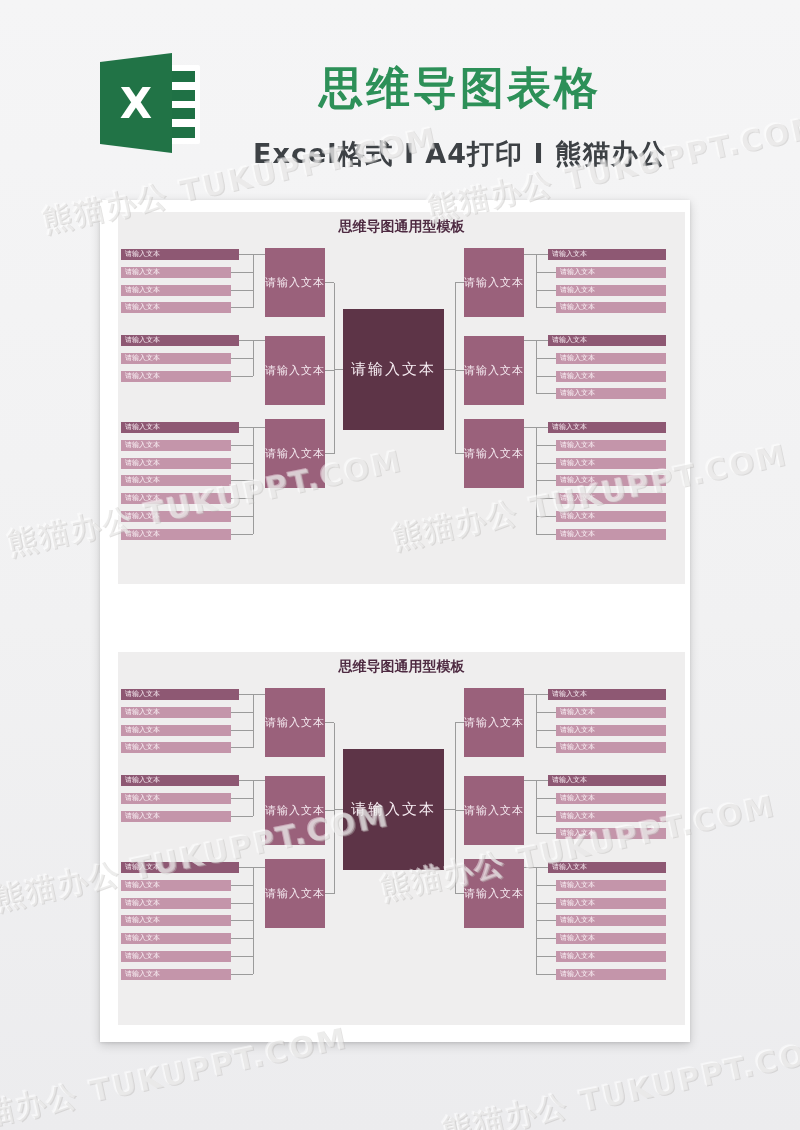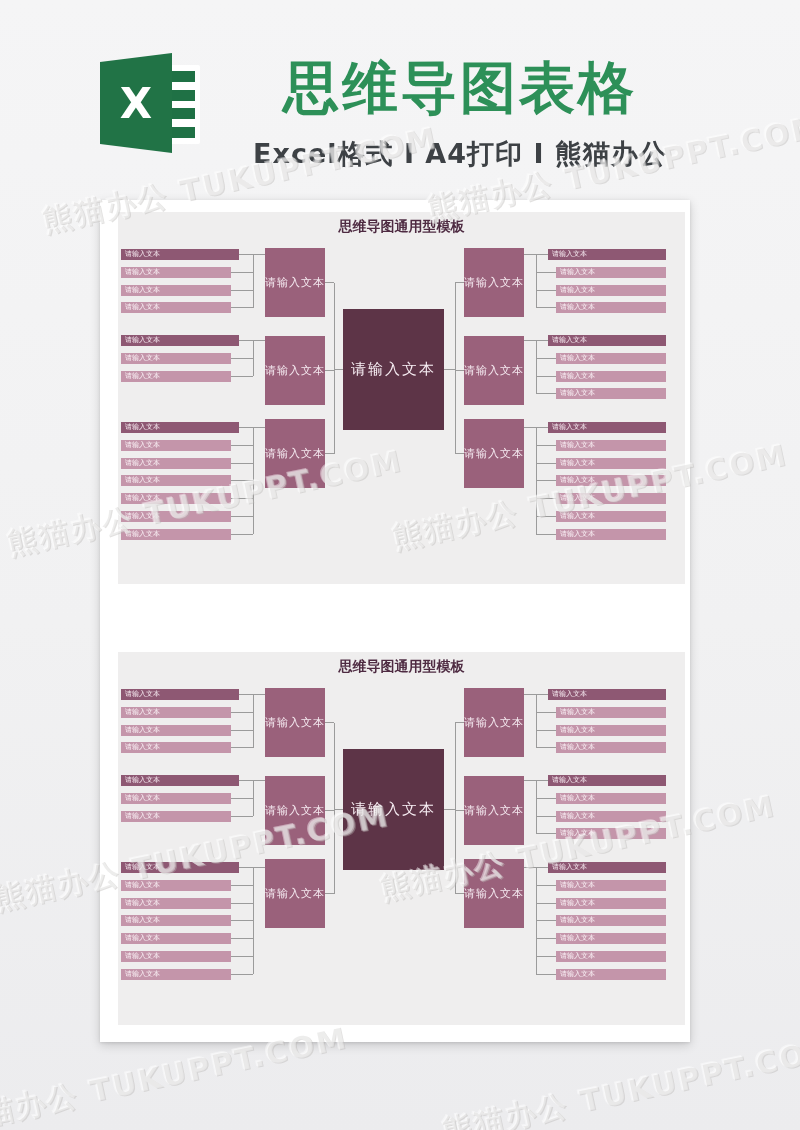--- a/index.html
+++ b/index.html
@@ -12,21 +12,21 @@
             box-sizing:border-box;padding:6px 5px;display:flex;flex-direction:column;justify-content:space-between;}
   .xl-row{display:flex;gap:3px;height:11px;}
   .xl-cell-s{width:9px;background:#1f7145;}
   .xl-cell-l{flex:1;background:#1f7145;}
   .xl-cover{position:absolute;left:0;top:0;width:72px;height:100px;background:#217346;
             clip-path:polygon(0 9%,100% 0,100% 100%,0 91%);
             display:flex;align-items:center;justify-content:center;}
   .xl-cover span{color:#ffffff;font-size:42px;font-weight:bold;}
 
   .hdr-text{position:absolute;left:225px;top:54px;width:470px;text-align:center;}
-  .hdr-title{font-size:56px;line-height:68px;font-weight:bold;letter-spacing:3px;color:#2d9058;}
+  .hdr-title{font-size:44px;line-height:68px;font-weight:bold;letter-spacing:3px;color:#2d9058;}
   .hdr-sub{margin-top:14px;font-size:27px;font-weight:bold;letter-spacing:1px;color:#3d4145;}
 
   
   .sheet{position:absolute;left:100px;top:200px;width:590px;height:842px;background:#ffffff;
          box-shadow:0 3px 10px rgba(0,0,0,0.16),0 1px 3px rgba(0,0,0,0.10);}
   .panel{position:absolute;left:18px;width:567px;background:#efeeee;}
   .panel.p0{top:12px;height:372px;}
   .panel.p1{top:452px;height:373px;}
   .sheet-title{position:absolute;top:6px;left:0;right:0;text-align:center;
                font-size:14px;font-weight:bold;color:#4e2b42;}

